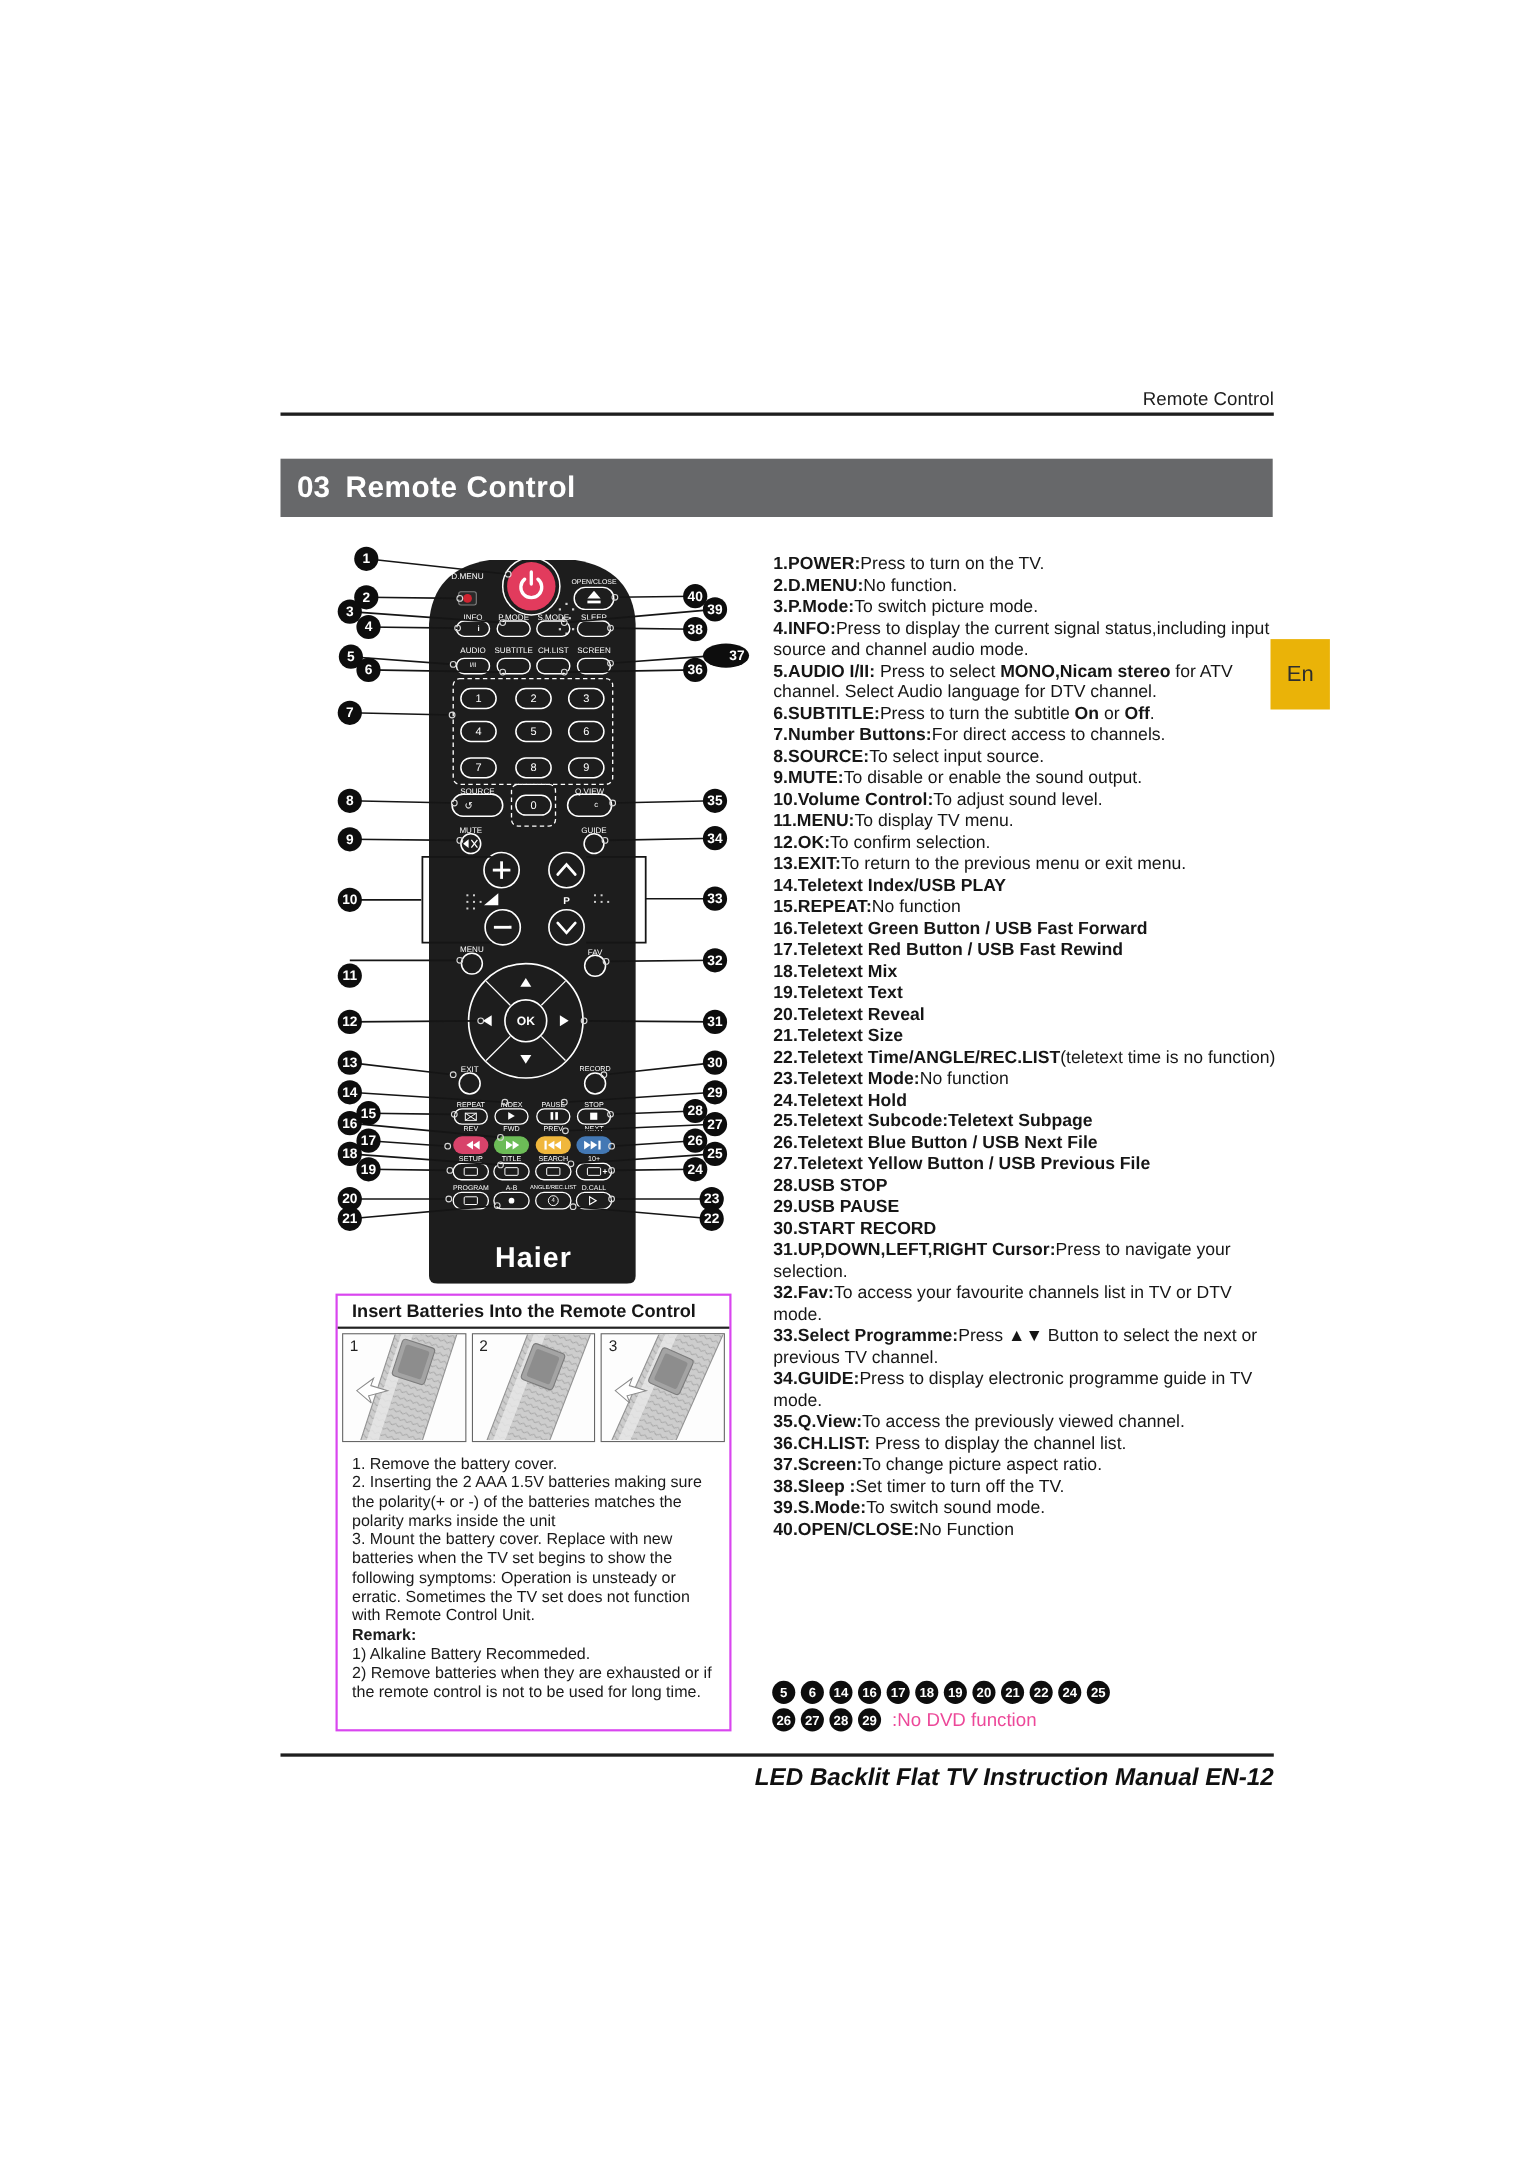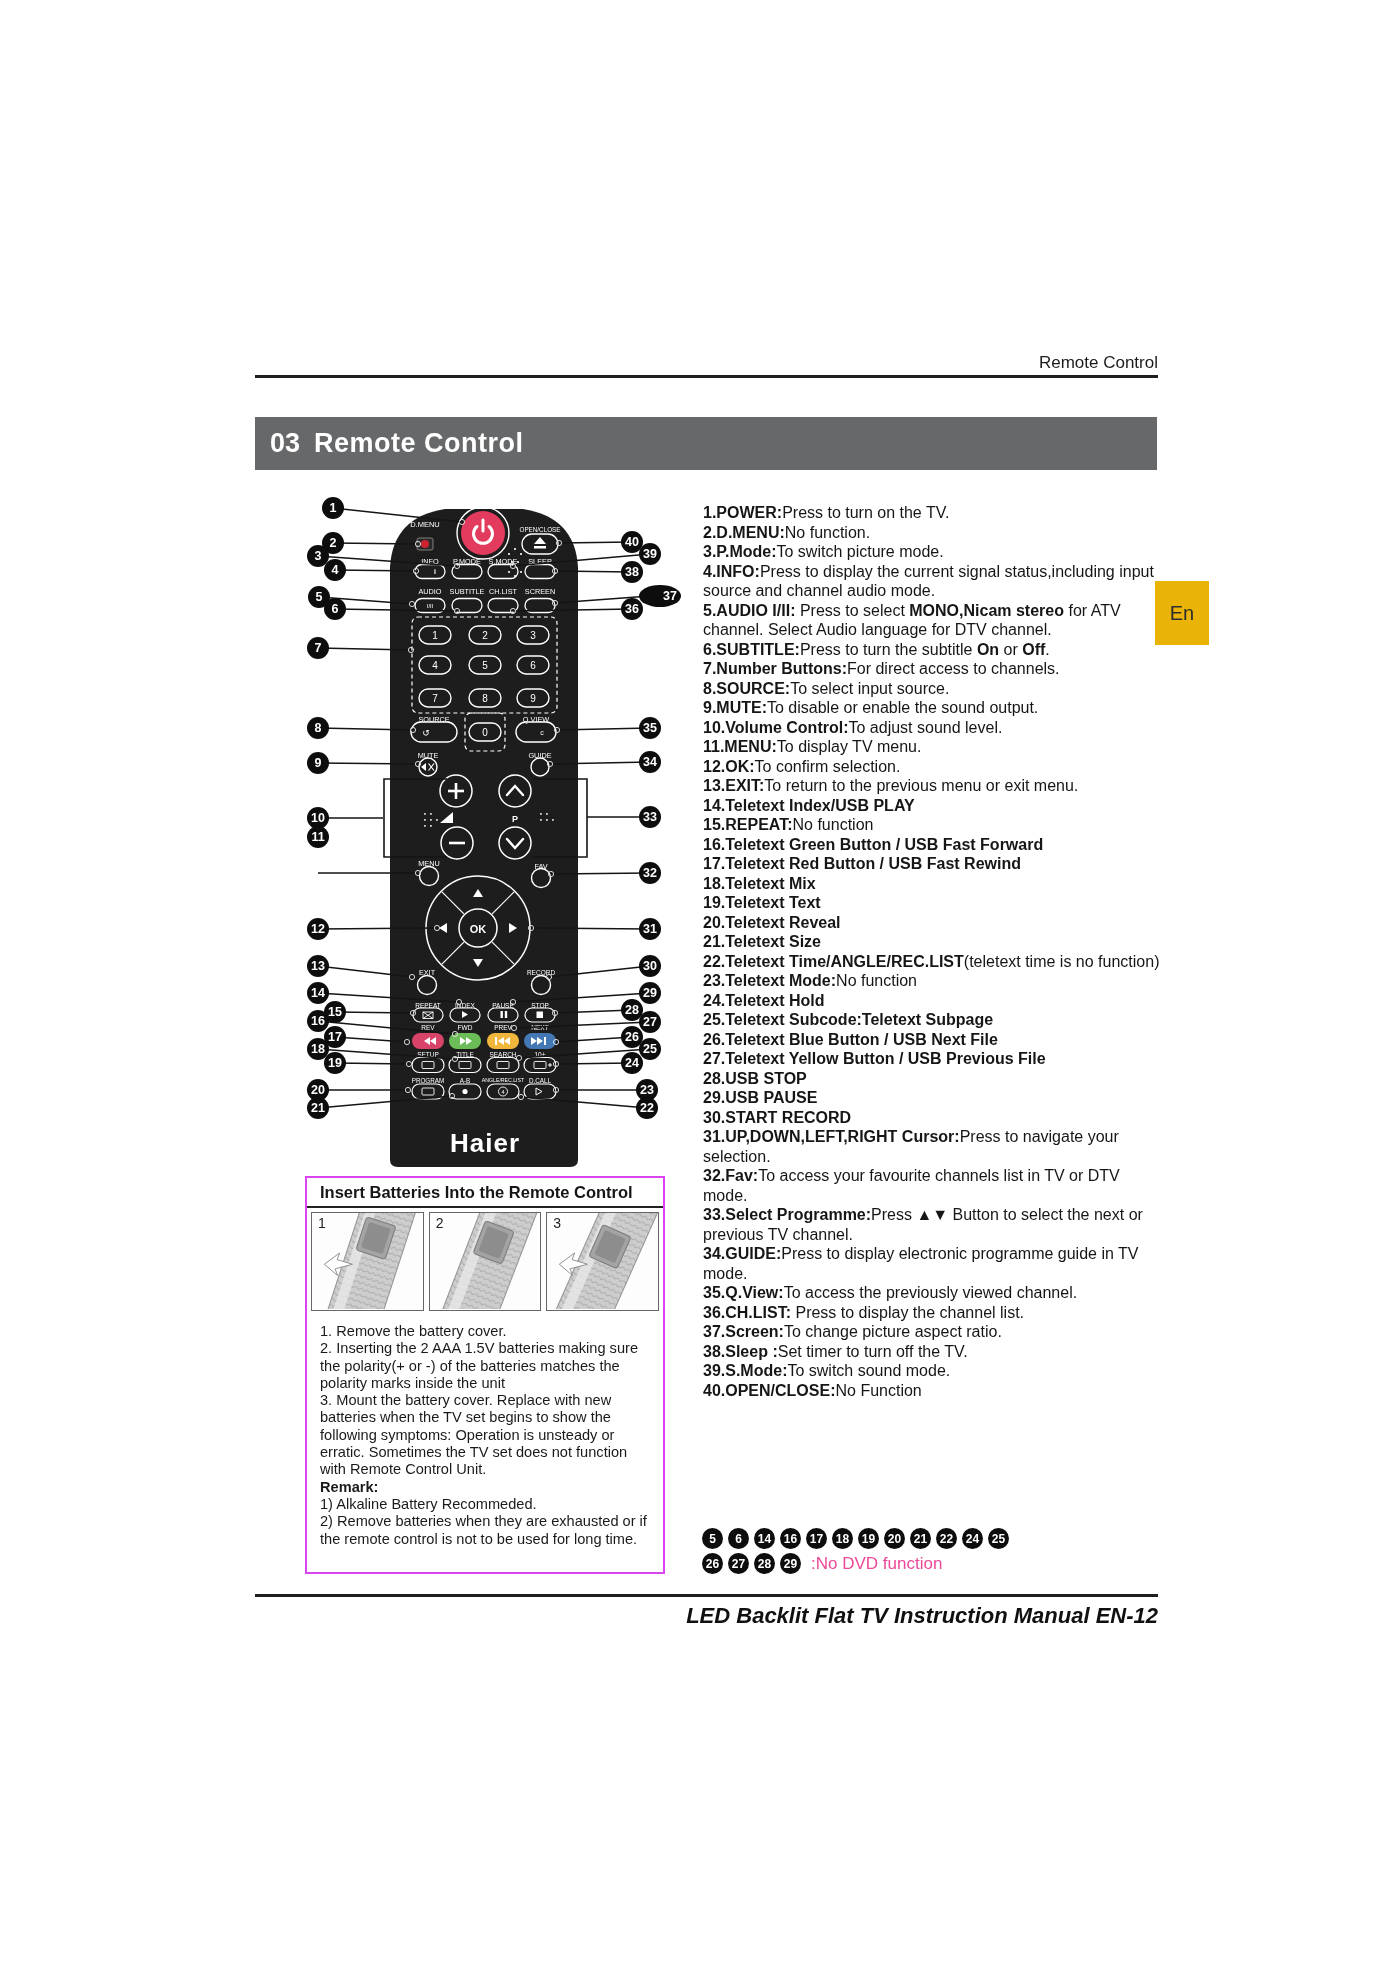--- a/index.html
+++ b/index.html
@@ -418,21 +418,21 @@
       <div class="callout" style="left: 322px; top: 497px;">1</div>
       <div class="callout" style="left: 322px; top: 532px;">2</div>
       <div class="callout" style="left: 307px; top: 545px;">3</div>
       <div class="callout" style="left: 324px; top: 559px;">4</div>
       <div class="callout" style="left: 308px; top: 586px;">5</div>
       <div class="callout" style="left: 324px; top: 598px;">6</div>
       <div class="callout" style="left: 307px; top: 637px;">7</div>
       <div class="callout" style="left: 307px; top: 717px;">8</div>
       <div class="callout" style="left: 307px; top: 752px;">9</div>
       <div class="callout" style="left: 307px; top: 807px;">10</div>
-      <div class="callout" style="left: 307px; top: 826px;">11</div>
+      <div class="callout" style="left: 307px; top: 876px;">11</div>
       <div class="callout" style="left: 307px; top: 918px;">12</div>
       <div class="callout" style="left: 307px; top: 955px;">13</div>
       <div class="callout" style="left: 307px; top: 982px;">14</div>
       <div class="callout" style="left: 324px; top: 1001px;">15</div>
       <div class="callout" style="left: 307px; top: 1010px;">16</div>
       <div class="callout" style="left: 324px; top: 1026px;">17</div>
       <div class="callout" style="left: 307px; top: 1038px;">18</div>
       <div class="callout" style="left: 324px; top: 1052px;">19</div>
       <div class="callout" style="left: 307px; top: 1079px;">20</div>
       <div class="callout" style="left: 307px; top: 1097px;">21</div>

